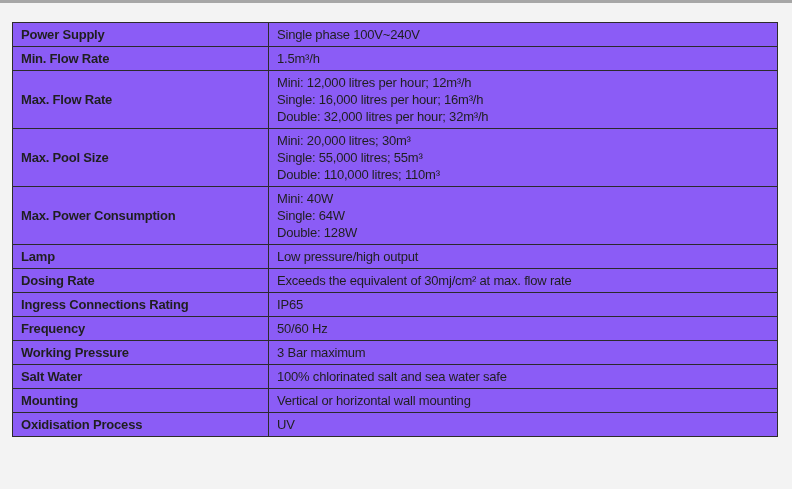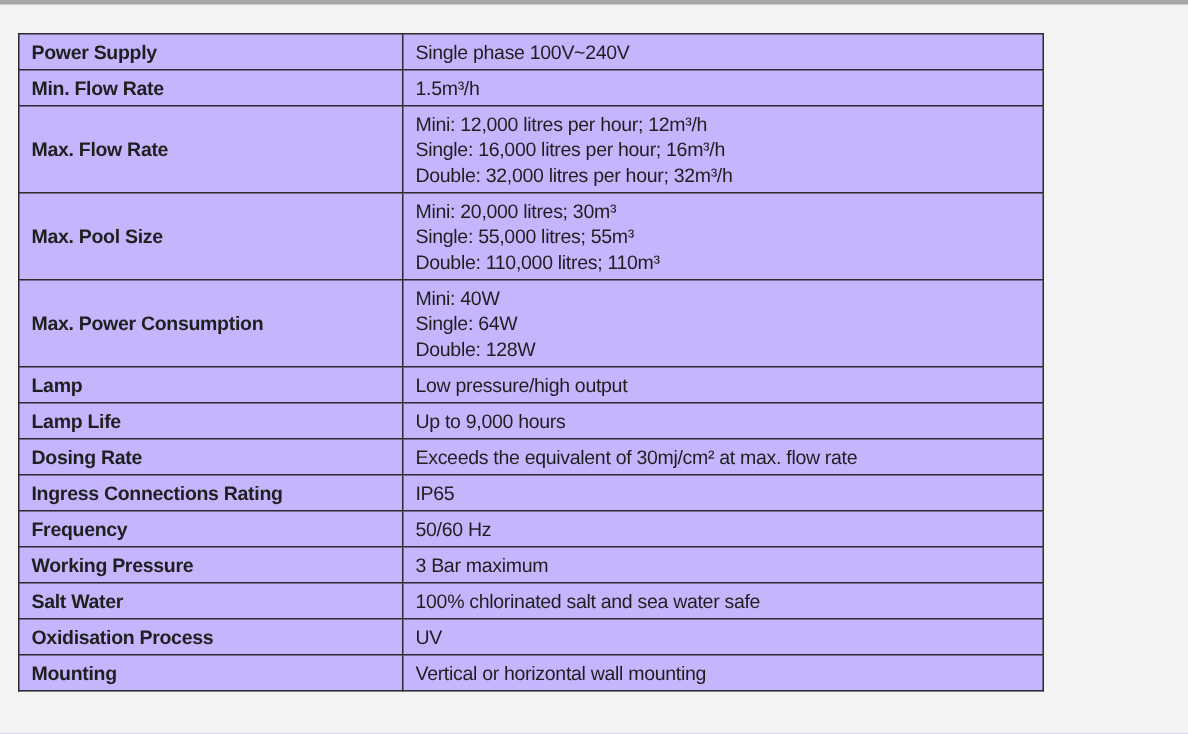--- a/index.html
+++ b/index.html
@@ -12,23 +12,23 @@
   body { background: #f3f3f3; }
   .top-strip {
     width: 100%;
     height: 3px;
     background: #a6a6a6;
   }
   .content {
     padding: 19px 13px 0 12px;
   }
   table.spec-table {
-    width: 684px;
+    width: 766px;
     border-collapse: collapse;
-    background: #c4b5fd;
+    background: #8b5cf6;
     table-layout: fixed;
     border: 1px solid #2b2b2b;
   }
   table.spec-table td {
     border: 1px solid #2b2b2b;
     font-size: 13px;
     line-height: 17px;
     padding: 3px 8px;
     color: #1f1f1f;
     vertical-align: middle;
@@ -87,26 +87,20 @@
             <div class="value-line">Double: 128W</div>
           </td>
         </tr>
         <tr>
           <td class="label-cell">Lamp</td>
           <td class="value-cell">
             <div class="value-line">Low pressure/high output</div>
           </td>
         </tr>
         <tr>
-          <td class="label-cell">Lamp Life</td>
-          <td class="value-cell">
-            <div class="value-line">Up to 9,000 hours</div>
-          </td>
-        </tr>
-        <tr>
           <td class="label-cell">Dosing Rate</td>
           <td class="value-cell">
             <div class="value-line">Exceeds the equivalent of 30mj/cm² at max. flow rate</div>
           </td>
         </tr>
         <tr>
           <td class="label-cell">Ingress Connections Rating</td>
           <td class="value-cell">
             <div class="value-line">IP65</div>
           </td>
@@ -123,26 +117,26 @@
             <div class="value-line">3 Bar maximum</div>
           </td>
         </tr>
         <tr>
           <td class="label-cell">Salt Water</td>
           <td class="value-cell">
             <div class="value-line">100% chlorinated salt and sea water safe</div>
           </td>
         </tr>
         <tr>
+          <td class="label-cell">Mounting</td>
+          <td class="value-cell">
+            <div class="value-line">Vertical or horizontal wall mounting</div>
+          </td>
+        </tr>
+        <tr>
           <td class="label-cell">Oxidisation Process</td>
           <td class="value-cell">
             <div class="value-line">UV</div>
-          </td>
-        </tr>
-        <tr>
-          <td class="label-cell">Mounting</td>
-          <td class="value-cell">
-            <div class="value-line">Vertical or horizontal wall mounting</div>
           </td>
         </tr>
       </tbody>
   </table>
 </div>
 
 </body></html>

